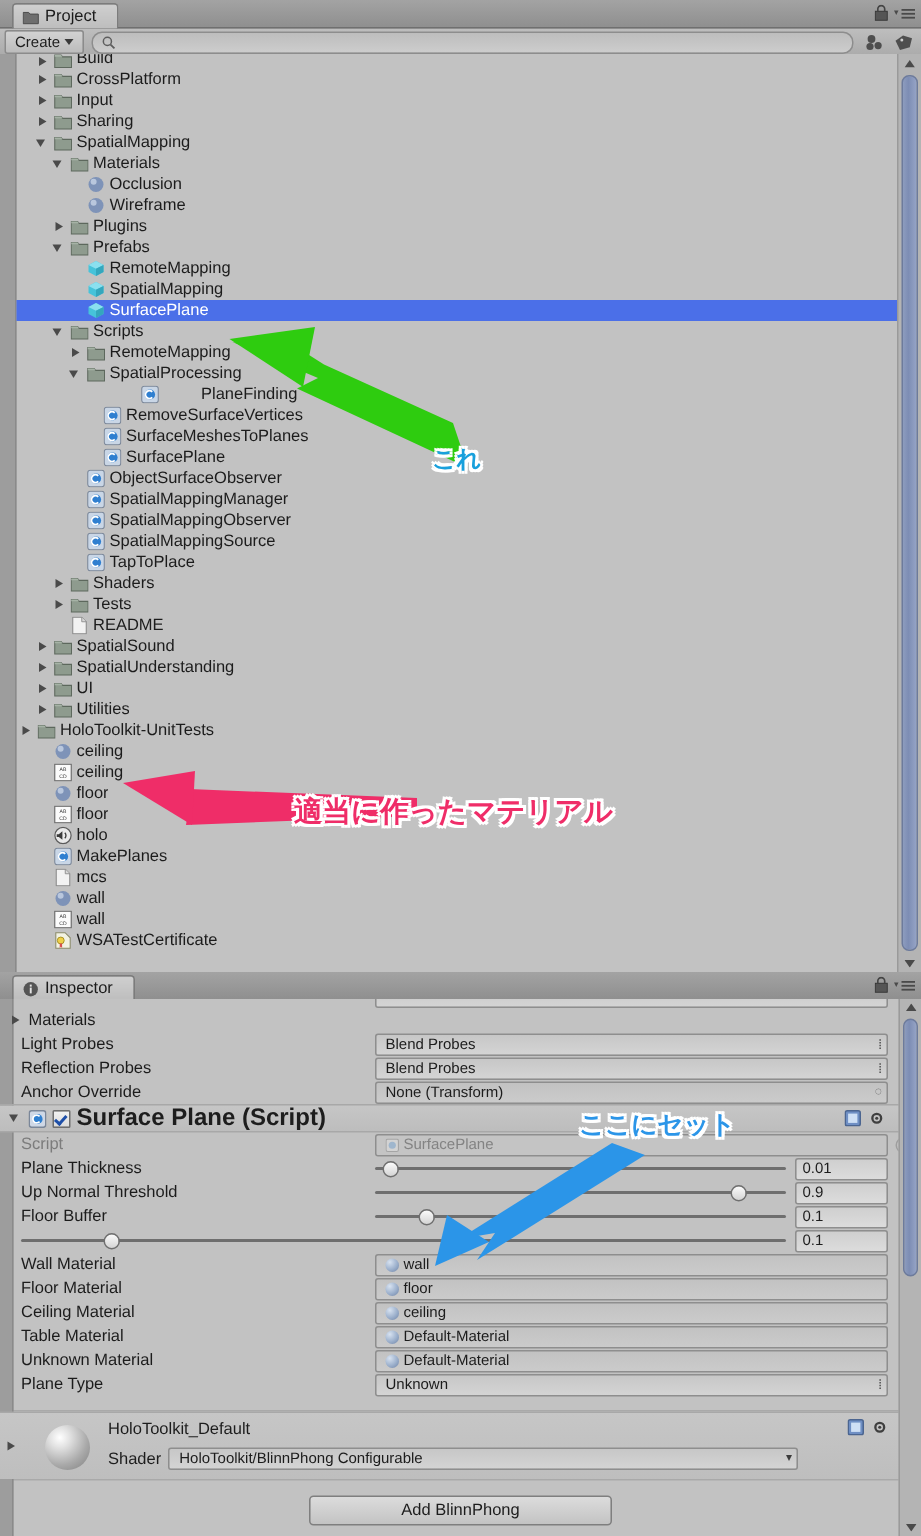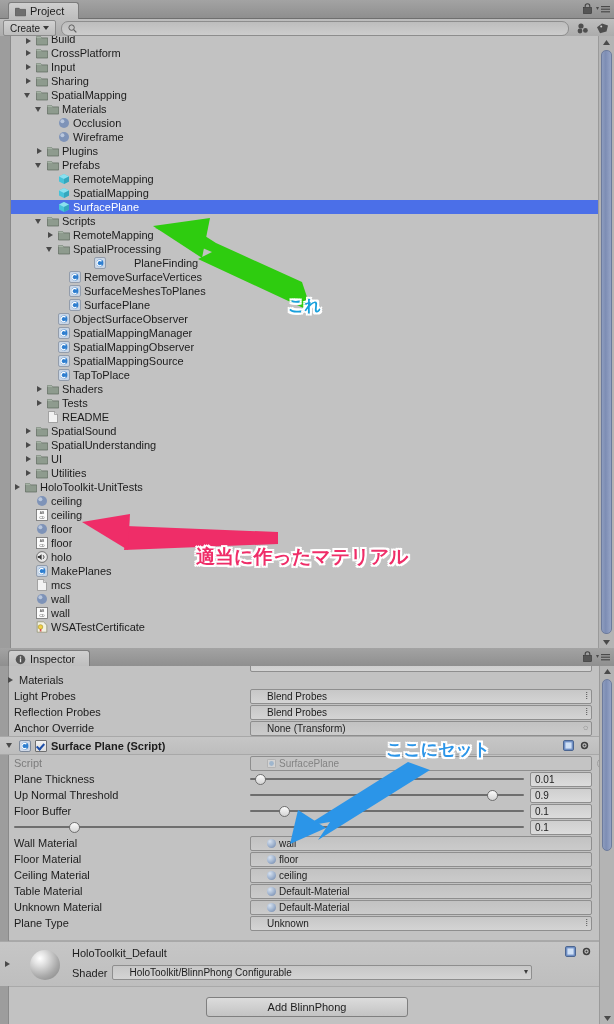--- a/index.html
+++ b/index.html
@@ -96,21 +96,21 @@
   .prop{
     position:relative;height:16px;display:flex;align-items:center;
     padding-left:14px;font-size:11px;
   }
   .prop .pname{width:236px;flex:0 0 236px;color:#1c1c1c;}
   .prop .pname.dim{color:#7c7c7c;}
   .field{
     flex:1;height:13px;margin-right:22px;
     background:linear-gradient(#c7c7c7,#d4d4d4);
     border:1px solid #8e8e8e;border-radius:2px;
-    display:flex;align-items:center;padding:0 16px;gap:3px;font-size:10px;color:#1c1c1c;
+    display:flex;align-items:center;padding:0 6px;gap:3px;font-size:10px;color:#1c1c1c;
     position:relative;
   }
   .field.obj{background:linear-gradient(#c2c2c2,#cbcbcb);}
   .field.dimf{background:#c4c4c4;color:#838383;}
   .field .dots{
     position:absolute;right:3px;top:1px;font-size:9px;color:#3c3c3c;line-height:10px;
   }
   .circ{
     position:absolute;right:6px;width:9px;height:9px;border-radius:50%;
     border:1px solid #7b7b7b;background:#bdbdbd;
@@ -123,21 +123,21 @@
     position:absolute;width:9px;height:9px;border-radius:50%;
     background:linear-gradient(#fbfbfb,#d4d4d4);border:1px solid #6f6f6f;
   }
   .numbox{
     width:56px;flex:0 0 56px;height:13px;margin-right:22px;
     background:linear-gradient(#cfcfcf,#dcdcdc);border:1px solid #8e8e8e;border-radius:2px;
     font-size:10px;display:flex;align-items:center;padding-left:4px;
   }
   .comp-header{
     height:17px;display:flex;align-items:center;gap:4px;padding-left:4px;
-    font-size:11px;font-weight:bold;
+    font-size:16px;font-weight:bold;
     background:linear-gradient(#c6c6c6,#bdbdbd);
     border-top:1px solid #a8a8a8;border-bottom:1px solid #a8a8a8;
     position:relative;
   }
   .cbx{
     width:10px;height:10px;background:linear-gradient(#f2f2f2,#dcdcdc);
     border:1px solid #6f6f6f;border-radius:1px;position:relative;
   }
   .cbx::after{
     content:"";position:absolute;left:2px;top:1px;width:3px;height:6px;
@@ -841,19 +841,19 @@
 <svg class="arrow" style="left:150px;top:212px;" width="180" height="110" viewBox="0 0 180 110">
   <path d="M5 16 L62 40 L48 47 L162 100 L152 70 L66 31 L55 24 Z" fill="#2ecc0f"></path>
   <path d="M3 14 L60 6 L52 46 Z" fill="#2ecc0f"></path>
 </svg>
 <div class="anno green" style="left:288px;top:296px;">これ</div>
 
 <svg class="arrow" style="left:82px;top:510px;" width="200" height="60" viewBox="0 0 200 60">
   <path d="M2 12 L44 27 L42 40 L196 34 L196 22 L44 16 Z" fill="#ef2d68"></path>
   <path d="M0 12 L48 4 L46 40 Z" fill="#ef2d68"></path>
 </svg>
-<div class="anno pink" style="left:196px;top:544px;">適当に作ったマテリアル</div>
+<div class="anno pink" style="left:196px;top:528px;">適当に作ったマテリアル</div>
 
 <svg class="arrow" style="left:278px;top:760px;" width="160" height="92" viewBox="0 0 160 92">
   <path d="M130 2 L152 10 L40 80 L52 62 L28 66 Z" fill="#2b95e8"></path>
   <path d="M12 84 L20 50 L48 68 Z" fill="#2b95e8"></path>
 </svg>
 <div class="anno blue" style="left:386px;top:738px;">ここにセット</div>
 
 </body></html>

